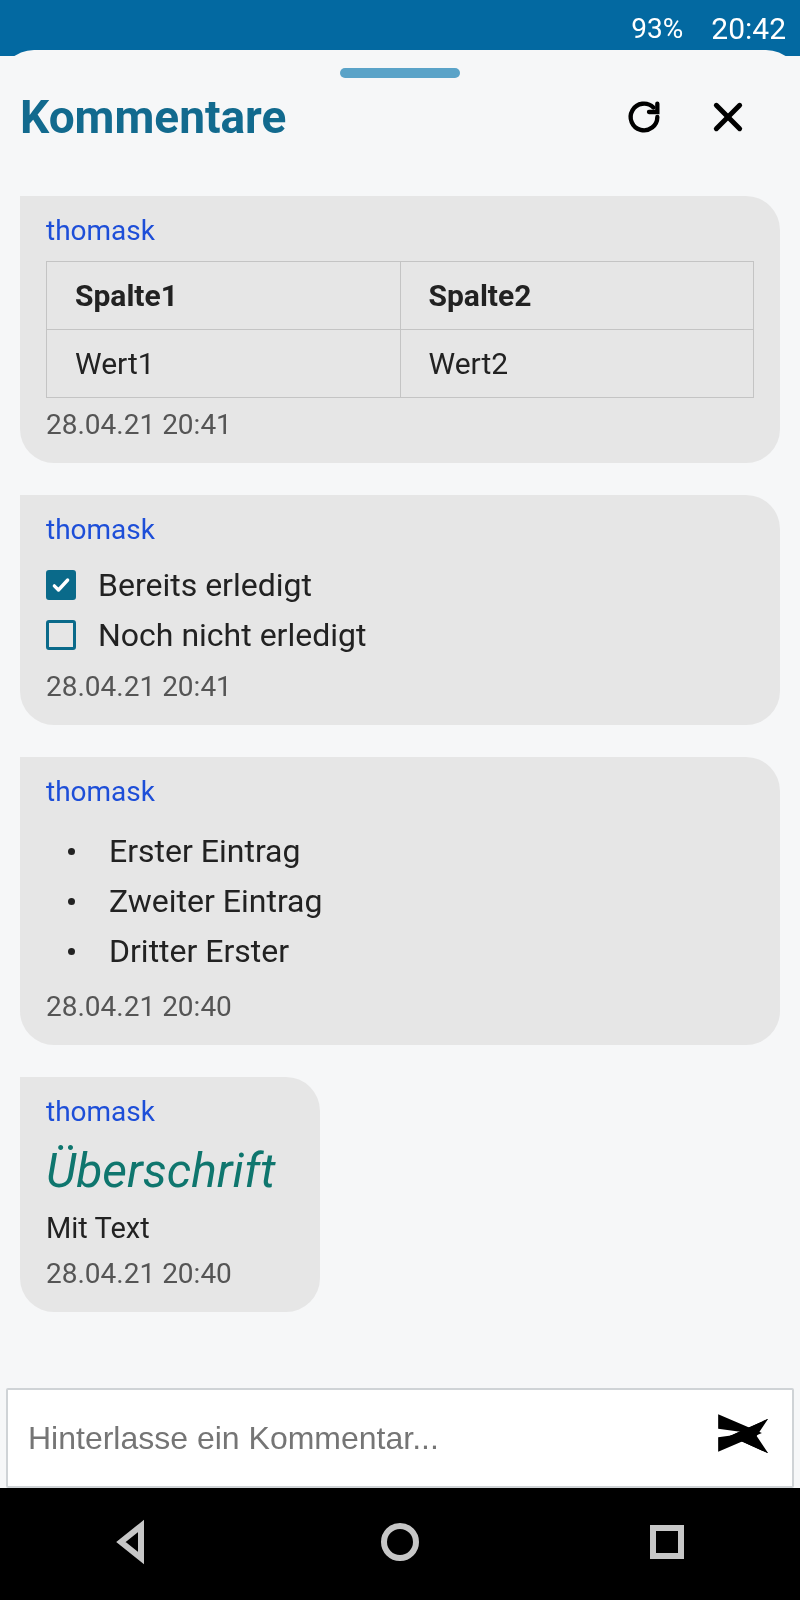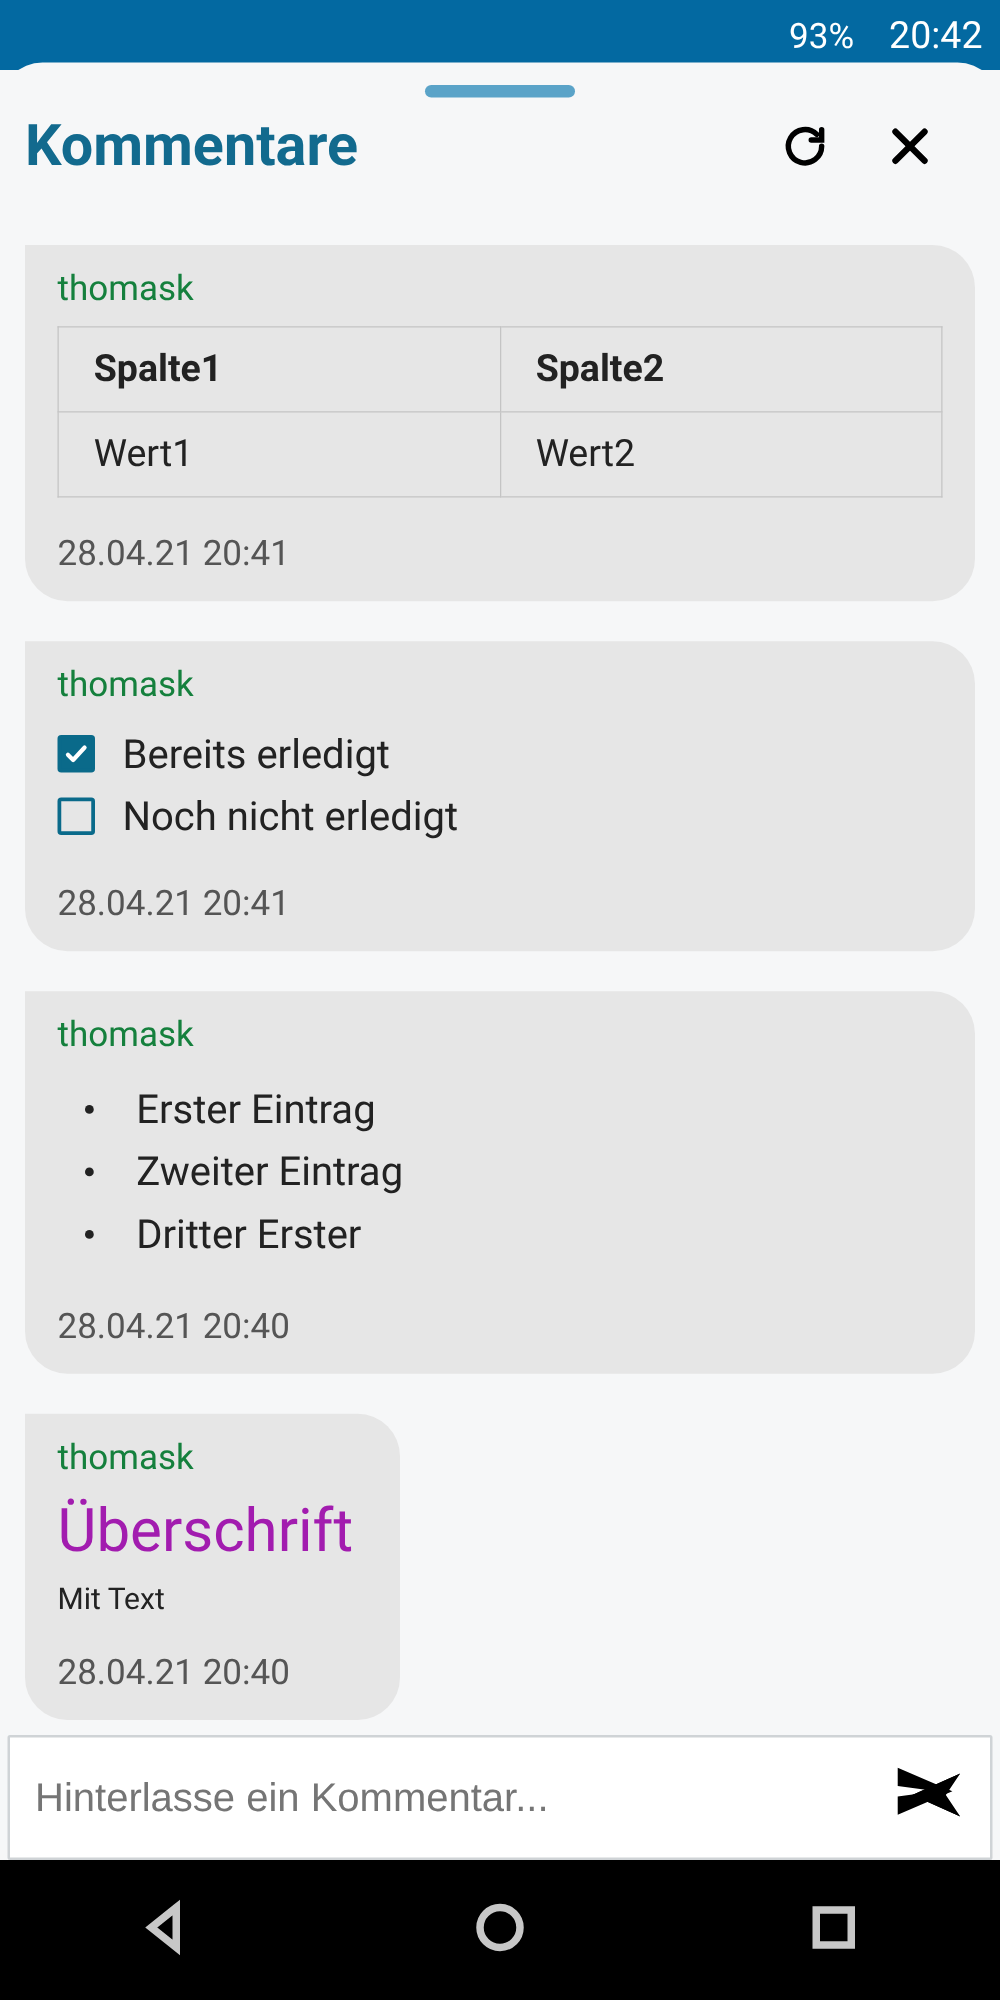--- a/index.html
+++ b/index.html
@@ -19,42 +19,42 @@
   .sheet-title { color: #126a8e; font-size: 46px; font-weight: 700; }
   .header-actions { display: flex; align-items: center; gap: 40px; margin-right: 30px; }
   .icon-btn { width: 44px; height: 44px; display: inline-flex; align-items: center; justify-content: center; }
   .icon-btn svg { width: 40px; height: 40px; }
 
   .comments { flex: 1; overflow: hidden; padding: 0 20px; }
 
   .bubble { background: #e6e6e6; border-radius: 34px; border-top-left-radius: 0; padding: 18px 26px 22px 26px; margin: 32px 0 0 0; }
   .bubble.first { margin-top: 30px; }
   .bubble.narrow { display: inline-block; min-width: 300px; }
-  .author { color: #15803d; font-size: 28px; margin-bottom: 14px; }
-  .timestamp { color: #555; font-size: 28px; margin-top: 28px; }
+  .author { color: #1d4ed8; font-size: 28px; margin-bottom: 14px; }
+  .timestamp { color: #555; font-size: 28px; margin-top: 10px; }
 
   
   table.ctable { width: 100%; border-collapse: collapse; margin: 6px 0 8px 0; }
   table.ctable th, table.ctable td { border: 1px solid #c4c4c4; padding: 16px 28px; font-size: 30px; text-align: left; color: #222; }
   table.ctable th { font-weight: 700; }
 
   
   .check-row { display: flex; align-items: center; gap: 22px; font-size: 32px; color: #222; padding: 6px 0; }
   .chkbox { width: 30px; height: 30px; border: 3px solid #0a6a8a; border-radius: 3px; display: inline-flex; align-items: center; justify-content: center; flex: 0 0 30px; }
   .chkbox.checked { background: #0a6a8a; }
   .chkbox.checked svg { width: 20px; height: 20px; }
 
   
   .bullets { padding: 4px 0 4px 22px; }
   .bullet-row { display: flex; align-items: center; gap: 34px; font-size: 32px; color: #222; padding: 6px 0; }
   .bullet-dot { width: 7px; height: 7px; background: #222; border-radius: 50%; flex: 0 0 7px; }
 
   
-  .heading { font-size: 48px; font-weight: 400; color: #a21caf; margin: 2px 0 12px 0; }
-  .bodytext { font-size: 24px; color: #222; margin-bottom: 12px; }
+  .heading { font-size: 48px; font-weight: 400; color: #0f766e; margin: 2px 0 12px 0; font-style: italic; }
+  .bodytext { font-size: 29px; color: #222; margin-bottom: 12px; }
 
   
   .composer-wrap { position: absolute; left: 0; right: 0; bottom: 112px; height: 100px; background: #fff; border: 2px solid #cfd3d6; border-radius: 2px; margin: 0 6px; display: flex; align-items: center; padding: 0 20px; }
   .composer-input { flex: 1; font-size: 32px; color: #5f6367; border: none; outline: none; background: transparent; }
   .send-btn svg { width: 46px; height: 46px; }
 
   
   .navbar { position: absolute; left: 0; right: 0; bottom: 0; height: 112px; background: #000; display: flex; align-items: center; justify-content: space-around; }
   .navbar svg { width: 48px; height: 48px; stroke: #c7c7c7; fill: none; stroke-width: 3; }
 </style>

